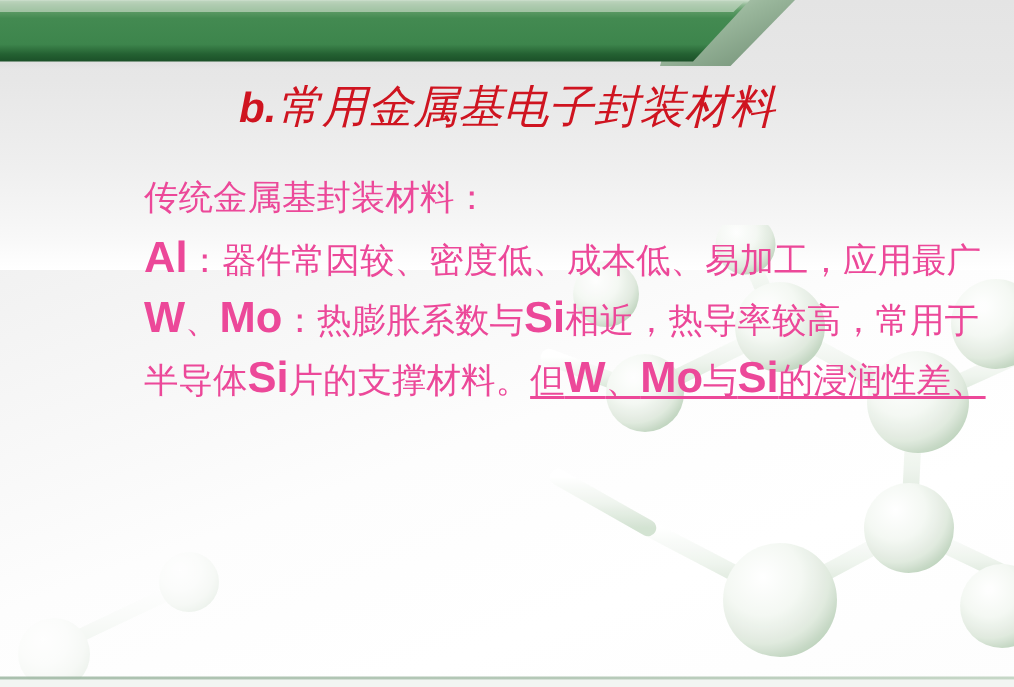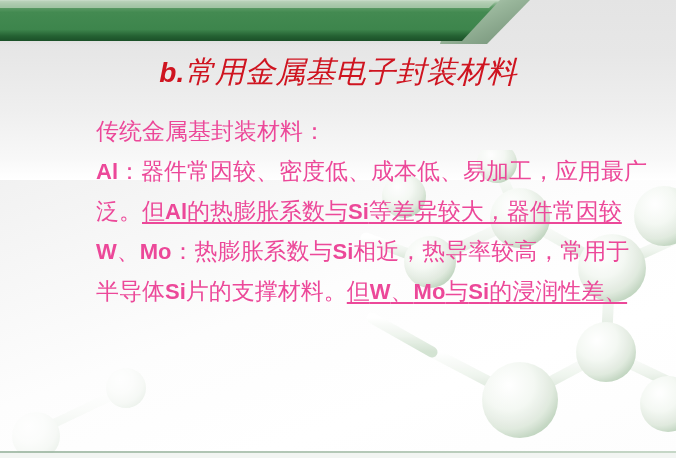--- a/index.html
+++ b/index.html
@@ -101,21 +101,21 @@
     color: #ec4899;
     font-size: 23px;
     line-height: 40px;
     white-space: nowrap;
     margin-left: 24px;
   }
   .line { height: 40px; }
   .lat-b {
     font-family: "Liberation Sans", "DejaVu Sans", sans-serif;
     font-weight: bold;
-    font-size: 22px;
+    font-size: 29px;
   }
   .u { text-decoration: underline; text-underline-offset: 3px; }
 </style>
 </head>
 <body>
 
 <div id="slide">
 
   <div class="bg-base"></div>
   <div class="bg-grey-top"></div>
@@ -220,18 +220,17 @@
   <div class="bottom-rule2"></div>
   <div class="bottom-rule"></div>
 
   <div class="title">
     <span class="lat">b.</span><span class="han">常用金属基电子封装材料</span>
   </div>
 
   <div class="body-text" id="body-text">
       <div class="line"><span class="">传统金属基封装材料：</span></div>
       <div class="line"><span class="lat-b">Al</span><span class="">：器件常因较、密度低、成本低、易加工，应用最广</span></div>
-      <div class="line"><span class="">泛。</span><span class="u">但</span><span class="lat-b u">Al</span><span class="u">的热膨胀系数与</span><span class="lat-b u">Si</span><span class="u">等差异较大，器件常因较</span></div>
       <div class="line"><span class="lat-b">W</span><span class="">、</span><span class="lat-b">Mo</span><span class="">：热膨胀系数与</span><span class="lat-b">Si</span><span class="">相近，热导率较高，常用于</span></div>
       <div class="line"><span class="">半导体</span><span class="lat-b">Si</span><span class="">片的支撑材料。</span><span class="u">但</span><span class="lat-b u">W</span><span class="u">、</span><span class="lat-b u">Mo</span><span class="u">与</span><span class="lat-b u">Si</span><span class="u">的浸润性差、</span></div>
     </div>
 
 </div>
 
 </body></html>

